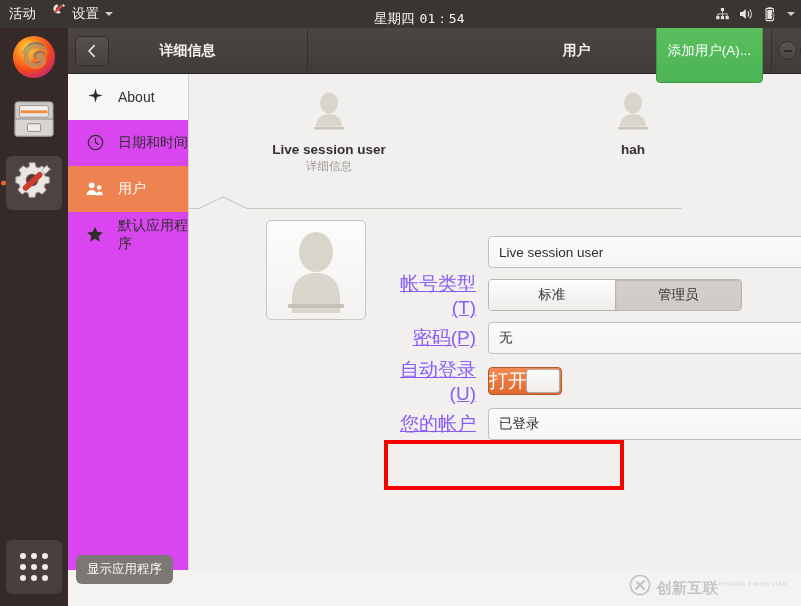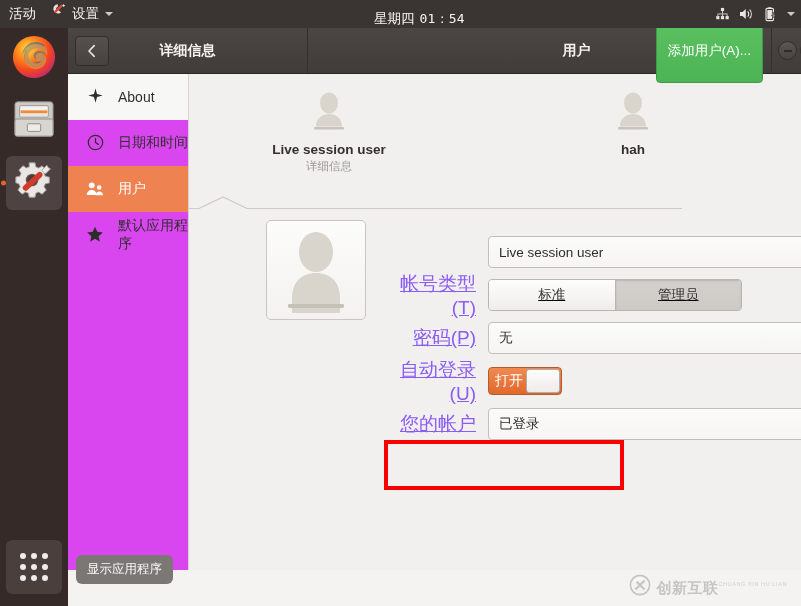--- a/index.html
+++ b/index.html
@@ -325,21 +325,20 @@
     color: #2f2d2c;
     cursor: pointer;
   }
   .segmented {
     display: flex;
     width: 254px;
     height: 32px;
     border: 1px solid #b9b5b1;
     border-radius: 4px;
     overflow: hidden;
-    text-decoration: underline;
   }
   .seg {
     flex: 1;
     display: flex; align-items: center; justify-content: center;
     font-size: 13.5px;
     color: #30302f;
     background: linear-gradient(to bottom, #fdfdfc, #efedeb);
     cursor: pointer;
   }
   .seg + .seg { border-left: 1px solid #b9b5b1; }
@@ -352,23 +351,23 @@
     border: 1px solid #b45b2d;
     border-radius: 4px;
     background: linear-gradient(to bottom, #f08a52, #e1682c);
     display: flex; align-items: center;
     position: relative;
     cursor: pointer;
     overflow: hidden;
   }
   .switch .lbl {
     width: 40px;
-    text-align: center;
+    text-align: left;
     color: #ffffff;
-    font-size: 14px;
+    font-size: 19px;
   }
   .switch .knob {
     position: absolute;
     right: 1px; top: 1px;
     width: 34px; height: 24px;
     background: linear-gradient(to bottom, #fdfdfc, #eeebe9);
     border: 1px solid #b0aca9;
     border-radius: 3px;
   }
 

